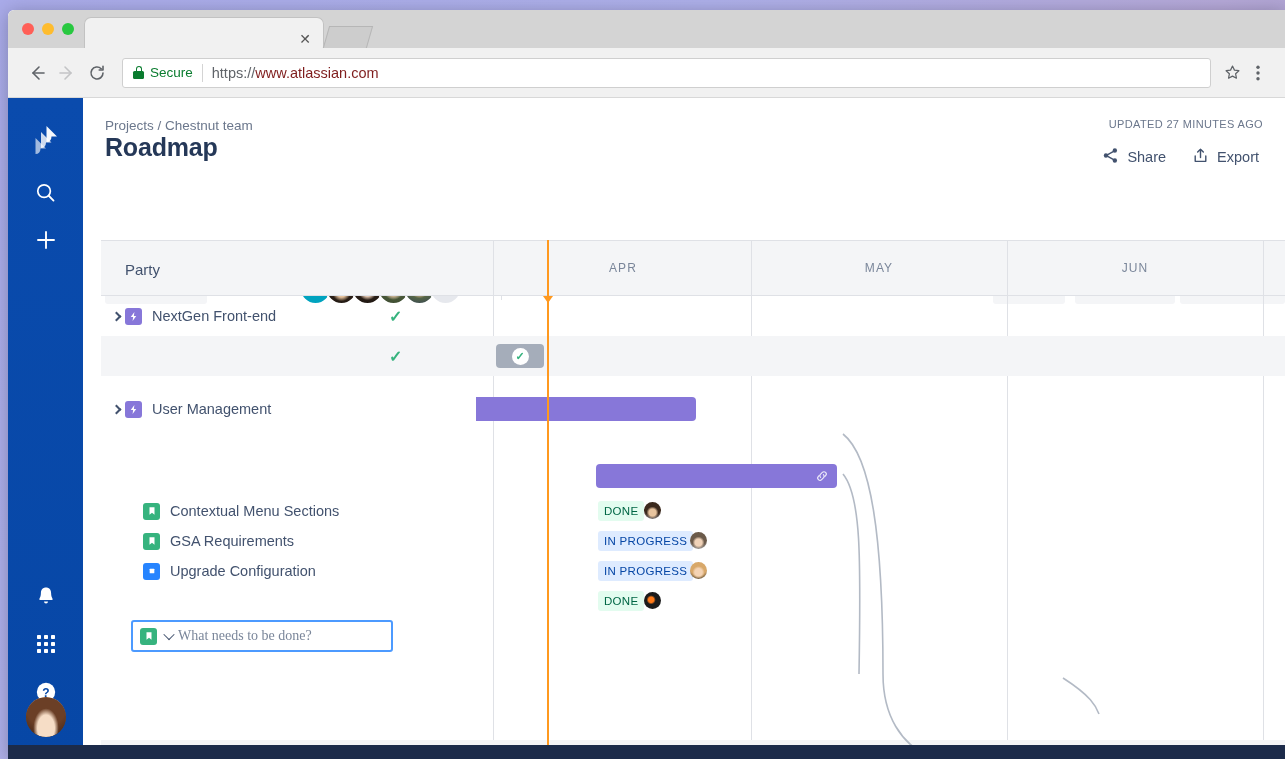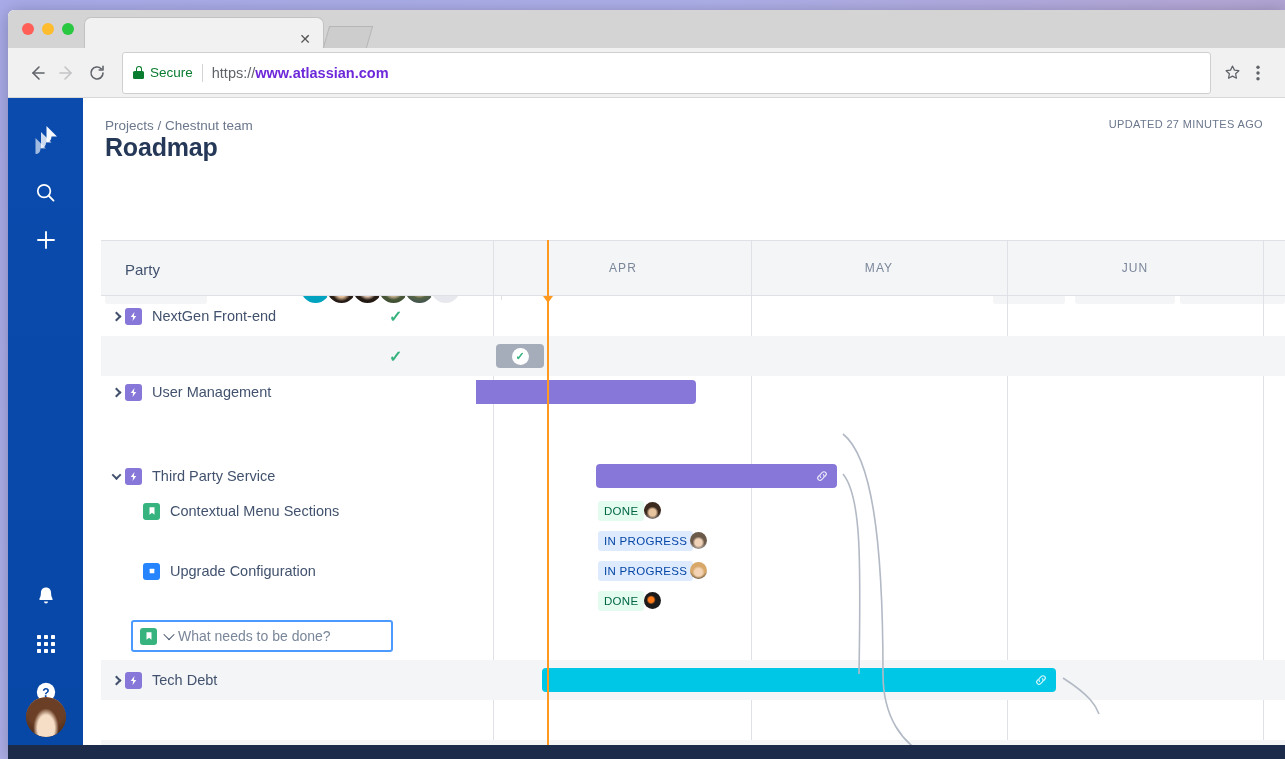--- a/index.html
+++ b/index.html
@@ -54,32 +54,32 @@
   }
   .toolbar {
     position: relative; height: 50px; background: #f1f1f1;
     border-bottom: 1px solid #d8d8d8;
     display: flex; align-items: center; padding: 0 14px;
   }
   .nav-btn { width: 30px; height: 30px; display:flex; align-items:center; justify-content:center; color:#5f6368; }
   .nav-btn svg { display:block; }
   .nav-btn.dis { color: #c3c4c6; }
   .omnibox {
-    flex: 1; height: 42px; margin-left: 10px; margin-right: 8px;
+    flex: 1; height: 30px; margin-left: 10px; margin-right: 8px;
     background: #fff; border: 1px solid #cfcfcf; border-radius: 3px;
     display: flex; align-items: center; padding: 0 10px;
     font-size: 14px;
   }
   .lock { width: 11px; height: 13px; position: relative; margin-right: 6px; }
   .lock .body { position:absolute; bottom:0; left:0; width: 11px; height: 8px; background:#0a7c2f; border-radius:1.5px; }
   .lock .shackle { position:absolute; top:0; left:2.5px; width:6px; height:7px; border:1.8px solid #0a7c2f; border-bottom:none; border-top-left-radius:4px; border-top-right-radius:4px; }
   .secure-txt { color: #0a7c2f; font-size: 13.5px; margin-right: 9px; }
   .url-sep { width:1px; height:18px; background:#d4d4d4; margin-right:9px; }
   .url { color: #5f6368; font-size: 14.5px; }
-  .url b { color: #6d28d9; font-weight: 700; }
+  .url b { color: #7f1d1d; font-weight: 400; }
   .star, .kebab { width: 26px; display:flex; align-items:center; justify-content:center; color:#5f6368; }
   
   .app { position: absolute; left: 0; top: 88px; right: 0; bottom: 0; background: #fff; }
   .sidebar {
     position: absolute; left: 0; top: 0; width: 75px; bottom: 0;
     background: #0747a6;
     background-image: linear-gradient(180deg, #0a4bad 0%, #0747a6 100%);
   }
   .sb-icon { position: absolute; left: 0; width: 75px; display:flex; align-items:center; justify-content:center; color: #fff; }
   .sb-avatar { position:absolute; left: 18px; bottom: 22px; width: 40px; height: 40px; border-radius: 50%;
@@ -136,21 +136,21 @@
   .status.sdone { background: #e3fcef; color: #006644; }
   .status.sprog { background: #deebff; color: #0747a6; }
   .miniav { position:absolute; width: 17px; height: 17px; border-radius: 50%; overflow:hidden; }
   .todayline { position:absolute; top:-56px; bottom: 0; width: 2px; background: #ff991f; }
   .todayline::before { content:""; position:absolute; top: 56px; left: -4px; border-left: 5px solid transparent; border-right: 5px solid transparent; border-top: 7px solid #ff991f; }
   .inlinecreate {
     position:absolute; left: 30px; top: 4px; width: 262px; height: 32px;
     border: 2px solid #4c9aff; border-radius: 3px; background:#fff;
     display:flex; align-items:center; padding: 0 7px; gap: 5px;
   }
-  .inlinecreate .ph { color: #7a869a; font-size: 14px; }
+  .inlinecreate .ph { color: #7a869a; font-size: 14px; font-family: Liberation Serif, serif; }
   .mini-chev { width: 8px; height: 8px; border-right: 1.8px solid #42526e; border-bottom: 1.8px solid #42526e; transform: rotate(45deg) translate(-1px,-1px); }
   .macbottom { position:absolute; left:0; right:0; bottom:0; height: 14px; background: #1c2b4a; }
   .dep { position:absolute; left:0; top:0; pointer-events:none; }
 </style>
 </head>
 <body>
 
 <div class="desktop">
 <div class="browser">
 
@@ -259,20 +259,42 @@
             <span class="hair"></span>
           </div>
     </div>
 
     <div class="content">
 
       <div class="breadcrumb">Projects / Chestnut team</div>
       <div class="page-title">Roadmap</div>
       <div class="updated">UPDATED 27 MINUTES AGO</div>
 
+      <div class="hdr-actions">
+        <div class="hdr-btn">
+          <span>
+            <svg width="17" height="17" viewBox="0 0 18 18">
+                  <circle cx="13.6" cy="3.7" r="2.3" fill="#42526e"></circle>
+                  <circle cx="4.2" cy="9" r="2.3" fill="#42526e"></circle>
+                  <circle cx="13.6" cy="14.3" r="2.3" fill="#42526e"></circle>
+                  <path d="M11.8 4.9 L6.1 8 M6.1 10 L11.8 13.1" stroke="#42526e" stroke-width="1.5" stroke-linecap="round"></path>
+                </svg>
+          </span>
+          <span>Share</span>
+        </div>
+        <div class="hdr-btn">
+          <span>
+            <svg width="17" height="17" viewBox="0 0 18 18">
+                  <path d="M9 2.4 L9 11.2 M9 2.4 L6 5.4 M9 2.4 L12 5.4" fill="none" stroke="#42526e" stroke-width="1.5" stroke-linecap="round" stroke-linejoin="round"></path>
+                  <path d="M3.4 9.6 V15.2 H14.6 V9.6" fill="none" stroke="#42526e" stroke-width="1.5" stroke-linecap="round" stroke-linejoin="round"></path>
+                </svg>
+          </span>
+          <span>Export</span>
+        </div>
+      </div>
 
       <div class="pill" style="left:22px;top:174px;width:102px">
         <span>Status</span>
         <span class="chev"></span>
       </div>
 
       <div class="avatars">
         <div class="av initials">
               <span>AC</span>
             </div>
@@ -334,48 +356,37 @@
             <span class="check" style="left:288px;top:11px">✓</span>
           </div>
 
           <div class="row alt" style="top:40px">
             <span class="check" style="left:288px;top:11px">✓</span>
             <div class="bar done" style="left:395px;top:8px;width:48px">
               <span class="tick">✓</span>
             </div>
           </div>
 
-          <div class="row" style="top:76px">
+          <div class="row" style="top:93px">
             <div class="lbl" style="left:6px">
               <span class="arrow">
                     <span class="tri"></span>
                   </span>
               <span class="typeicon epic">
                     <svg width="11" height="11" viewBox="0 0 12 12">
                       <path d="M7 1 L3 6.6 H5.6 L5 11 L9 5.4 H6.4 Z" fill="#fff"></path>
                     </svg>
                   </span>
               <span>User Management</span>
             </div>
             <div class="bar" style="left:375px;top:8px;width:220px;background:#8777d9;border-radius:0 4px 4px 0"></div>
           </div>
 
 
           <div class="row" style="top:160px">
-            <div class="lbl" style="left:6px">
-              <span class="arrow">
-                    <span class="tri down"></span>
-                  </span>
-              <span class="typeicon epic">
-                    <svg width="11" height="11" viewBox="0 0 12 12">
-                      <path d="M7 1 L3 6.6 H5.6 L5 11 L9 5.4 H6.4 Z" fill="#fff"></path>
-                    </svg>
-                  </span>
-              <span>Third Party Service</span>
-            </div>
             <div class="bar" style="left:495px;top:8px;width:241px;background:#8777d9">
               <span class="link">
                     <svg width="14" height="14" viewBox="0 0 16 16">
                       <path d="M6.4 9.6a2.6 2.6 0 0 1 0-3.7l2-2a2.6 2.6 0 0 1 3.7 3.7l-1 1" fill="none" stroke="#fff" stroke-width="1.3" stroke-linecap="round"></path>
                       <path d="M9.6 6.4a2.6 2.6 0 0 1 0 3.7l-2 2a2.6 2.6 0 0 1-3.7-3.7l1-1" fill="none" stroke="#fff" stroke-width="1.3" stroke-linecap="round"></path>
                     </svg>
                   </span>
             </div>
           </div>
 
@@ -386,20 +397,28 @@
                       <path d="M3 1.6h6v8.8L6 8.2 3 10.4z" fill="#fff"></path>
                     </svg>
                   </span>
               <span>Contextual Menu Sections</span>
             </div>
             <span class="status sdone" style="left:497px;top:5px">DONE</span>
             <span class="miniav" style="left:543px;top:6px;background:radial-gradient(circle at 50% 62%,#e8c49e 0 26%,rgba(232,196,158,0) 44%),radial-gradient(circle at 50% 28%,#3c2a1e 0 60%,#bfc4cc 100%)"></span>
           </div>
 
           <div class="row" style="top:230px;height:30px">
+            <div class="lbl" style="left:42px;height:30px">
+              <span class="typeicon story">
+                    <svg width="10" height="10" viewBox="0 0 12 12">
+                      <path d="M3 1.6h6v8.8L6 8.2 3 10.4z" fill="#fff"></path>
+                    </svg>
+                  </span>
+              <span>GSA Requirements</span>
+            </div>
             <span class="status sprog" style="left:497px;top:5px">IN PROGRESS</span>
             <span class="miniav" style="left:589px;top:6px;background:radial-gradient(circle at 50% 62%,#f0d2b8 0 26%,rgba(240,210,184,0) 44%),radial-gradient(circle at 50% 28%,#6b5a4a 0 60%,#c9ced6 100%)"></span>
           </div>
 
           <div class="row" style="top:260px;height:30px">
             <div class="lbl" style="left:42px;height:30px">
               <span class="typeicon task">
                     <svg width="10" height="10" viewBox="0 0 12 12">
                       <rect x="3.2" y="3.2" width="5.6" height="5.6" rx="0.8" fill="#fff"></rect>
                     </svg>
@@ -420,41 +439,20 @@
               <span class="typeicon story" style="margin-right:3px">
                     <svg width="10" height="10" viewBox="0 0 12 12">
                       <path d="M3 1.6h6v8.8L6 8.2 3 10.4z" fill="#fff"></path>
                     </svg>
                   </span>
               <span class="mini-chev"></span>
               <span class="ph">What needs to be done?</span>
             </div>
           </div>
 
-          <div class="row alt" style="top:364px">
-            <div class="lbl" style="left:6px">
-              <span class="arrow">
-                    <span class="tri"></span>
-                  </span>
-              <span class="typeicon epic">
-                    <svg width="11" height="11" viewBox="0 0 12 12">
-                      <path d="M7 1 L3 6.6 H5.6 L5 11 L9 5.4 H6.4 Z" fill="#fff"></path>
-                    </svg>
-                  </span>
-              <span>Tech Debt</span>
-            </div>
-            <div class="bar" style="left:441px;top:8px;width:514px;background:#00c7e6">
-              <span class="link">
-                    <svg width="14" height="14" viewBox="0 0 16 16">
-                      <path d="M6.4 9.6a2.6 2.6 0 0 1 0-3.7l2-2a2.6 2.6 0 0 1 3.7 3.7l-1 1" fill="none" stroke="#fff" stroke-width="1.3" stroke-linecap="round"></path>
-                      <path d="M9.6 6.4a2.6 2.6 0 0 1 0 3.7l-2 2a2.6 2.6 0 0 1-3.7-3.7l1-1" fill="none" stroke="#fff" stroke-width="1.3" stroke-linecap="round"></path>
-                    </svg>
-                  </span>
-            </div>
-          </div>
 
 
           <div class="row alt" style="top:444px">
             <div class="lbl" style="left:6px">
               <span class="arrow">
                     <span class="tri"></span>
                   </span>
               <span class="typeicon epic">
                     <svg width="11" height="11" viewBox="0 0 12 12">
                       <path d="M7 1 L3 6.6 H5.6 L5 11 L9 5.4 H6.4 Z" fill="#fff"></path>

